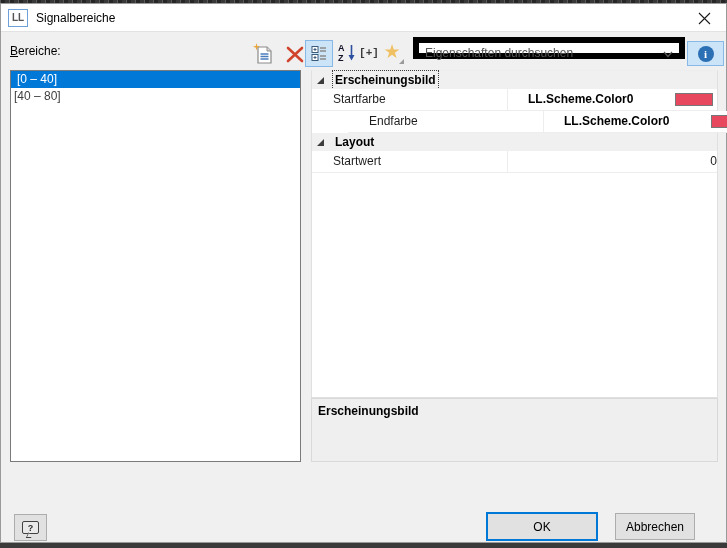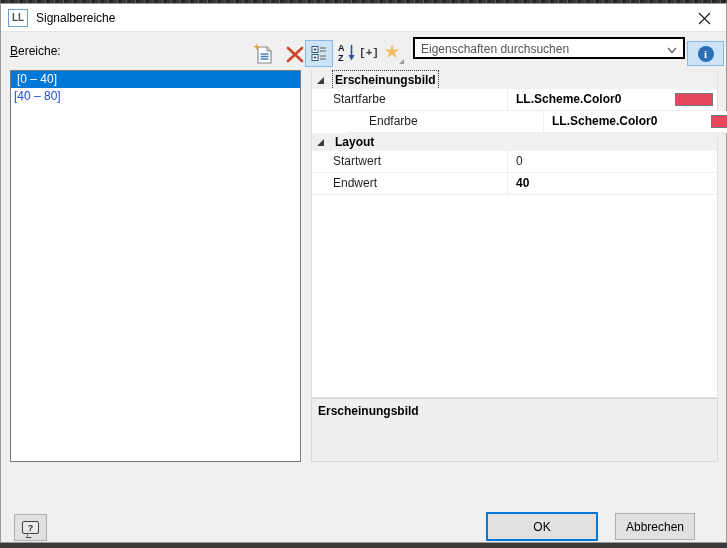--- a/index.html
+++ b/index.html
@@ -43,39 +43,39 @@
   
   .bereiche-label { position:absolute; left:9px; top:40px; color:#000;text-align:right; }
   .accel { text-decoration:underline; }
   .icon-btn { position:absolute; background:transparent; border:none; }
   .add-btn   { left:249px; top:38px; width:26px; height:26px; }
   .del-btn   { left:283px; top:39px; width:22px; height:24px; }
   .listbox {
     position:absolute; left:9px; top:66px; width:291px; height:392px;
     background:#fff; border:1px solid #7a7a7a; overflow:hidden;
   }
-  .list-item { height:17px; line-height:17px; padding-left:3px; color:#1d4ed8; }
+  .list-item { height:17px; line-height:17px; padding-left:3px; color:#404040; }
   .list-item.selected { background:#0078d7; color:#fff;padding-left:6px; }
   
   .tb-btn { position:absolute; display:flex; align-items:center; justify-content:center; }
   .cat-btn {
     left:304px; top:36px; width:28px; height:27px;
     background:#cce4f7; border:1px solid #88b8e5;
   }
   .az-btn   { left:335px; top:37px; width:21px; height:24px; }
   .plus-btn { left:356px; top:37px; width:24px; height:24px; color:#3a3a3a;
               font-family:"Liberation Mono", monospace; font-size:11px; font-weight:bold; }
   .star-btn { left:379px; top:37px; width:24px; height:25px; font-size:19px; line-height:22px; position:absolute; text-align:center; }
   .star-btn::after{
     content:""; position:absolute; right:0; bottom:2px;
     border-left:5px solid transparent; border-bottom:5px solid #9a9a9a;
   }
   .search-combo {
     position:absolute; left:412px; top:33px; width:272px; height:22px;
-    background:#fff; border:2px solid #000000;
+    background:#fff; border:6px solid #000000;
   }
   .search-combo input {
     position:absolute; left:0; top:0; width:250px; height:20px;
     border:none; outline:none; padding:0 0 0 6px;
     font-family:"Liberation Sans", sans-serif; font-size:12px; background:transparent;
   }
   .search-combo input::placeholder { color:#555; opacity:1; }
   .combo-chevron { position:absolute; right:4px; top:4px; width:14px; height:14px; }
   .info-btn {
     left:686px; top:37px; width:37px; height:25px;
@@ -99,21 +99,21 @@
   .cat-row .tri { position:absolute; left:4px; top:5px; }
   .cat-label { position:absolute; left:21px; font-weight:bold; color:#000; padding:0 2px; }
   .cat-label.focused { outline:1px dotted #3c3c3c; }
   .prop-row {
     position:absolute; left:0; width:405px; height:22px;
     border-bottom:1px solid #ededed; background:#fff;
   }
   .pname { position:absolute; left:21px; top:0; line-height:21px; color:#1e1e1e; }
   .pvalue-cell {
     position:absolute; left:195px; right:0; top:0; bottom:0;
-    border-left:1px solid #ededed; line-height:21px; padding-left:8px;
+    border-left:1px solid #ededed; line-height:21px; padding-left:20px;
   }
   .pvalue-cell.bold { font-weight:bold; color:#000; }
   .swatch {
     position:absolute; right:4px; top:4px; width:38px; height:13px;
     border:1px solid #777;
   }
   .desc-pane {
     position:absolute; left:310px; top:394px; width:407px; height:64px;
     background:#efefef; border:1px solid #d9d9d9;
   }
@@ -238,29 +238,25 @@
       <span class="swatch" style="background: rgb(232, 72, 94);"></span>
     </div>
 
     <div class="cat-row" style="top:62px;">
       <svg class="tri" width="9" height="9" viewBox="0 0 9 9">
           <path d="M8 1 L8 8 L1 8 Z" fill="#3c3c3c"></path>
         </svg>
       <span class="cat-label">Layout</span>
     </div>
 
-    <div class="prop-row" style="top:80px;">
+    <div class="prop-row" style="top:80px;text-align:right;">
       <span class="pname">Startwert</span>
       <span class="pvalue-cell">0</span>
     </div>
 
-    <div class="prop-row" style="top:102px;">
-      <span class="pname">Endwert</span>
-      <span class="pvalue-cell bold">40</span>
-    </div>
 
   </div>
 
   <div class="desc-pane">
     <span class="desc-title">Erscheinungsbild</span>
   </div>
 
   <button class="btn help-btn">
     <span class="bubble">?</span>
   </button>

